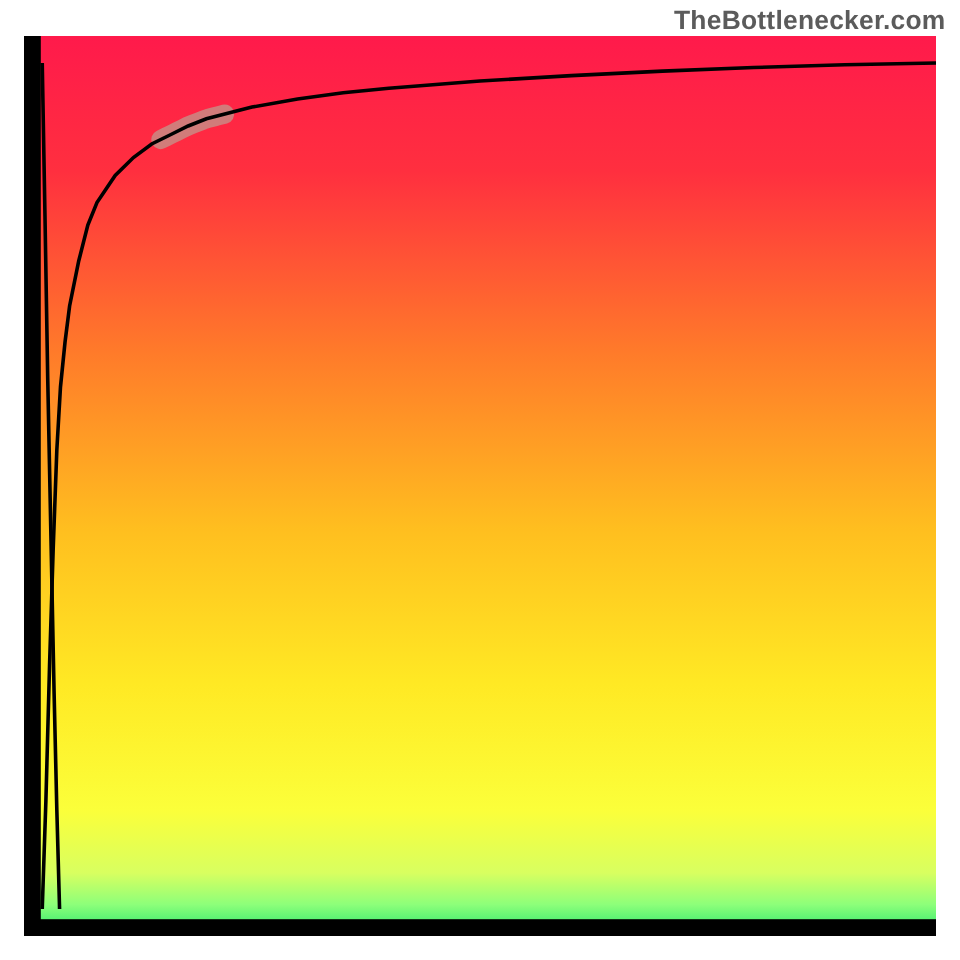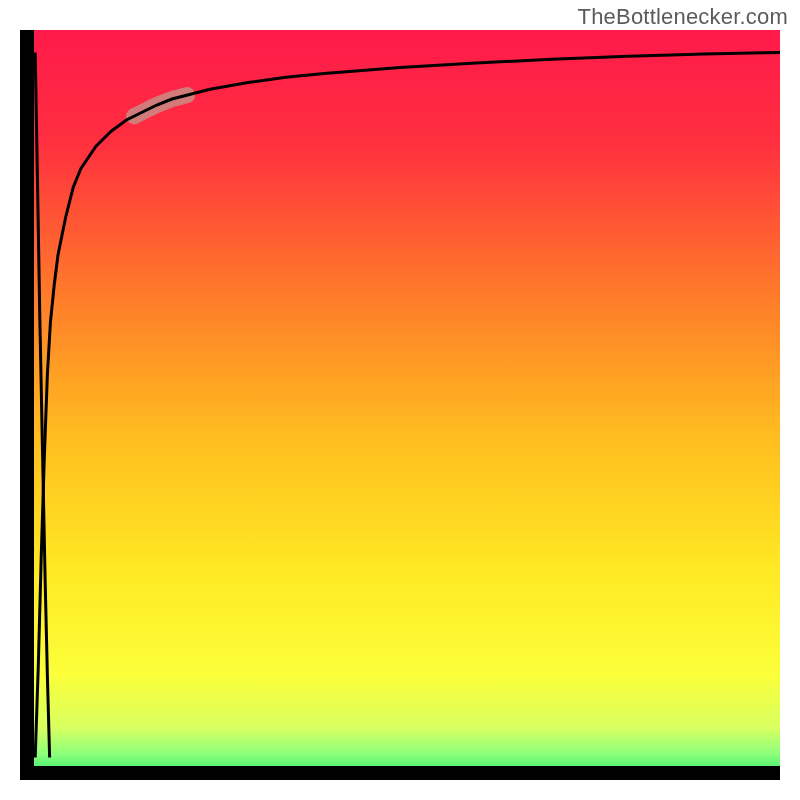--- a/index.html
+++ b/index.html
@@ -46,21 +46,21 @@
     top: 0;
     width: 14px;
     height: 100%;
   }
   .watermark {
     position: absolute;
     top: 4px;
     right: 12px;
     font-size: 22px;
     color: #5b5b5b;
-    font-weight: 400;
+    font-weight: 700;
     letter-spacing: 0.2px;
   }
   svg.curve-layer {
     position: absolute;
     left: 0;
     top: 0;
     width: 100%;
     height: 100%;
     overflow: visible;
   }

